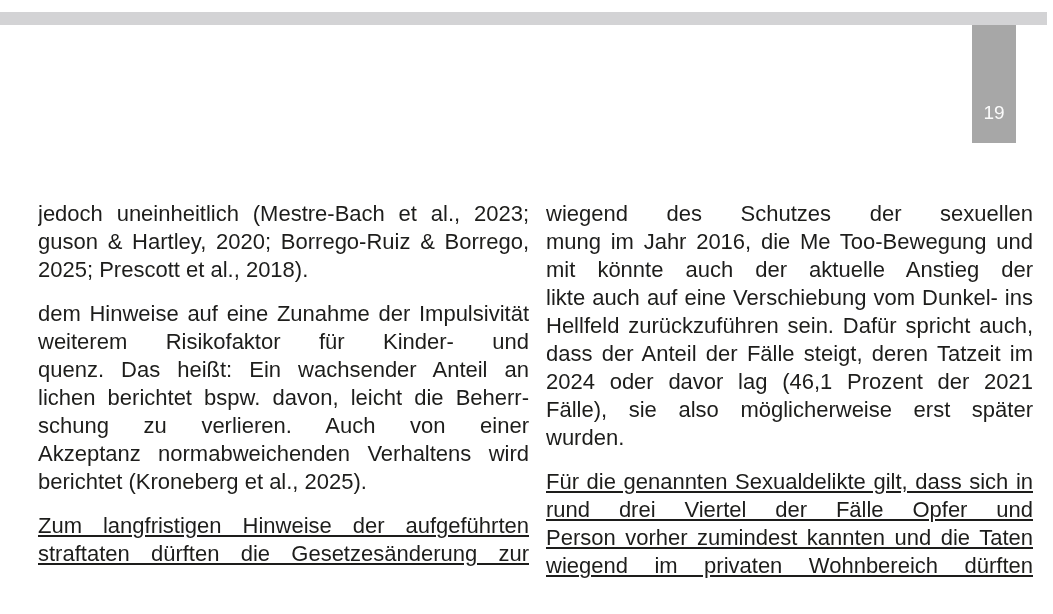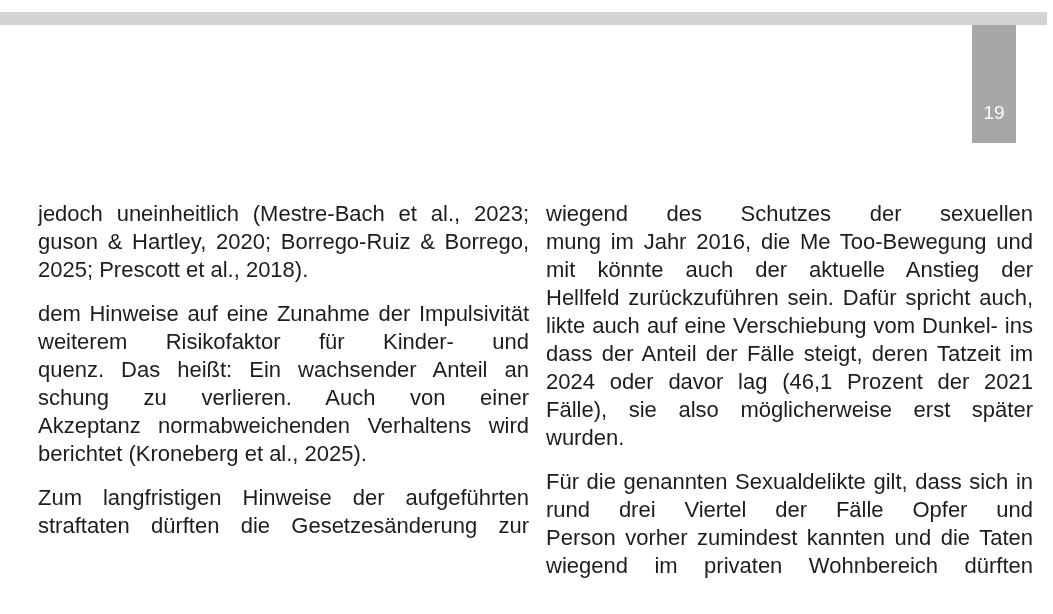--- a/index.html
+++ b/index.html
@@ -52,21 +52,21 @@
     display: flex;
     gap: 17px;
     color: #1d1d1b;
     font-size: 22px;
     line-height: 28px;
   }
   .column { box-sizing: border-box; }
   .column.left  { width: 491px; }
   .column.right { width: 487px; }
   .paragraph { margin: 0 0 16px 0; }
-  .paragraph:last-child { margin-bottom: 1px; }
+  .paragraph:last-child { margin-bottom: 1px; text-decoration: underline; }
   .line {
     text-align: justify;
     text-align-last: justify;
     white-space: normal;
     overflow: hidden;
     height: 28px;
     hyphens: none;
   }
   .line.last { text-align-last: left; }
 </style>
@@ -82,36 +82,37 @@
     <div class="column left">
         <div class="paragraph">
           <div class="line">jedoch uneinheitlich (Mestre-Bach et al., 2023; Fer-</div>
           <div class="line">guson &amp; Hartley, 2020; Borrego-Ruiz &amp; Borrego,</div>
           <div class="line last">2025; Prescott et al., 2018).</div>
         </div>
         <div class="paragraph">
           <div class="line">dem Hinweise auf eine Zunahme der Impulsivität als</div>
           <div class="line">weiterem Risikofaktor für Kinder- und Jugenddelin-</div>
           <div class="line">quenz. Das heißt: Ein wachsender Anteil an Jugend-</div>
+          <div class="line">lichen berichtet bspw. davon, leicht die Beherr-</div>
           <div class="line">schung zu verlieren. Auch von einer zunehmenden</div>
           <div class="line">Akzeptanz normabweichenden Verhaltens wird hier</div>
           <div class="line last">berichtet (Kroneberg et al., 2025).</div>
         </div>
         <div class="paragraph">
           <div class="line">Zum langfristigen Hinweise der aufgeführten Sexual-</div>
           <div class="line">straftaten dürften die Gesetzesänderung zur Verbes-</div>
         </div>
       </div>
     <div class="column right">
         <div class="paragraph">
           <div class="line">wiegend des Schutzes der sexuellen Selbstbestim-</div>
           <div class="line">mung im Jahr 2016, die Me Too-Bewegung und die</div>
           <div class="line">mit könnte auch der aktuelle Anstieg der Sexualde-</div>
+          <div class="line">likte auch auf eine Verschiebung vom Dunkel- ins</div>
           <div class="line">Hellfeld zurückzuführen sein. Dafür spricht auch,</div>
-          <div class="line">likte auch auf eine Verschiebung vom Dunkel- ins</div>
           <div class="line">dass der Anteil der Fälle steigt, deren Tatzeit im Jahr</div>
           <div class="line">2024 oder davor lag (46,1 Prozent der 2021 erfassten</div>
           <div class="line">Fälle), sie also möglicherweise erst später angezeigt</div>
           <div class="line last">wurden.</div>
         </div>
         <div class="paragraph">
           <div class="line">Für die genannten Sexualdelikte gilt, dass sich in</div>
           <div class="line">rund drei Viertel der Fälle Opfer und tatverdächtige</div>
           <div class="line">Person vorher zumindest kannten und die Taten vor-</div>
           <div class="line last">wiegend im privaten Wohnbereich dürften wurden.</div>

